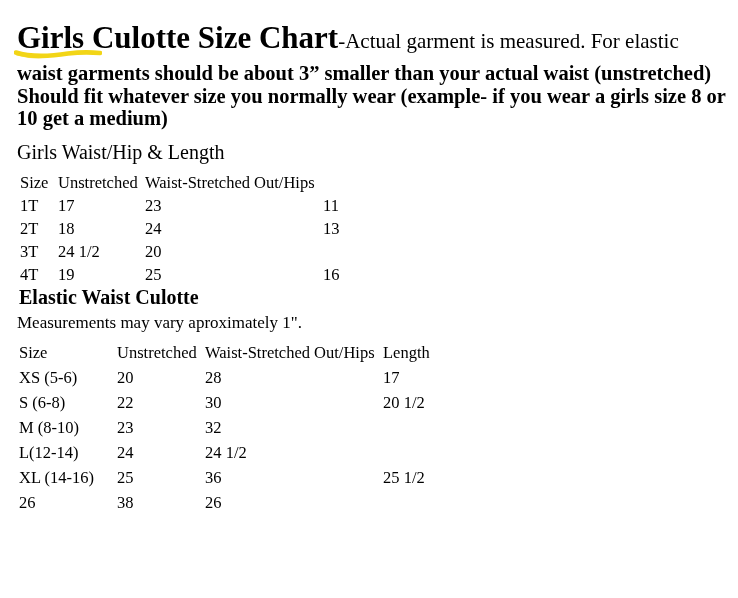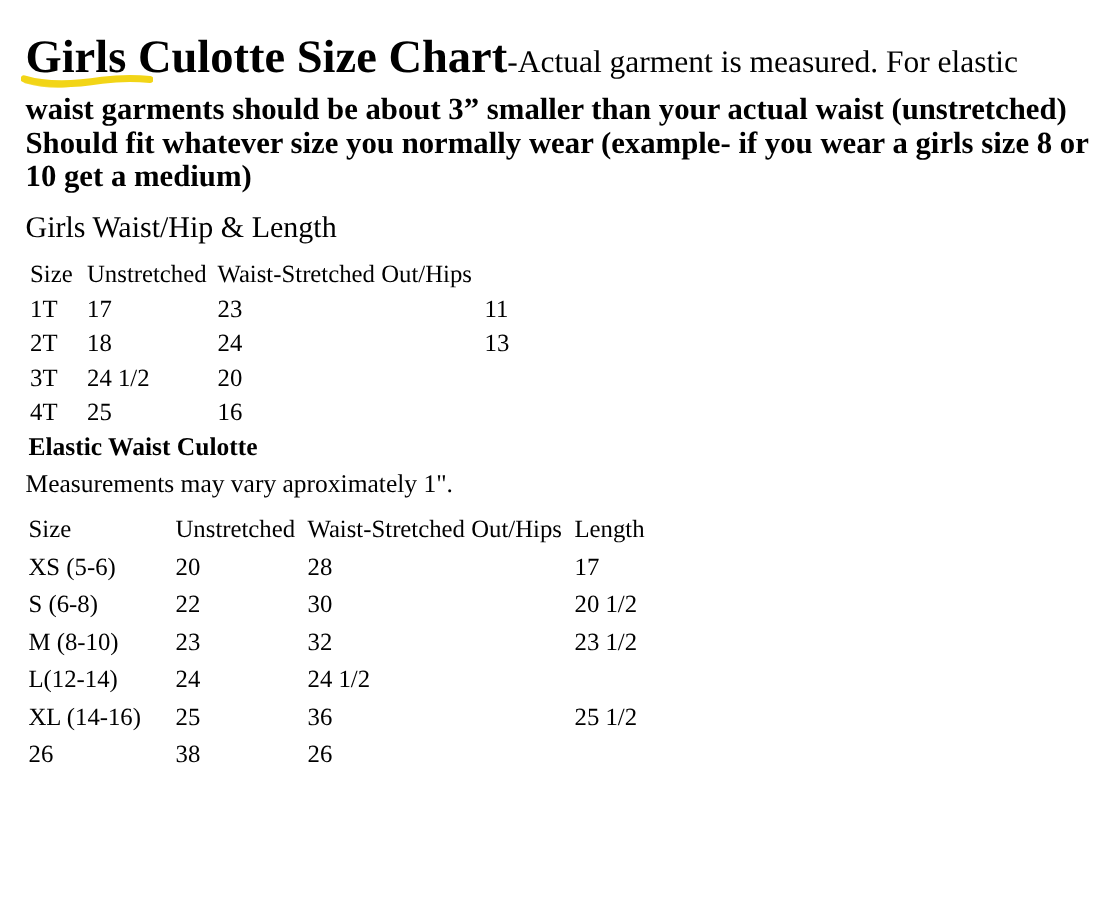--- a/index.html
+++ b/index.html
@@ -27,21 +27,21 @@
 
   .subtitle { font-size: 20px; margin-top: 11px; line-height: 22px; }
 
   .size-table { font-size: 16.5px; }
   .t1 { margin-top: 8px; margin-left: 3px; }
   .t1 .trow { display: grid; grid-template-columns: 38px 87px 178px auto; line-height: 23px; }
   .t2 { margin-top: 6px; margin-left: 2px; }
   .t2 .trow { display: grid; grid-template-columns: 98px 88px 178px auto; line-height: 25px; }
   .trow span { white-space: nowrap; }
 
-  .sec2-heading { font-size: 17px; font-weight: bold; margin-top: 0px; margin-left: 2px; line-height: 23px; }
+  .sec2-heading { font-size: 20px; font-weight: bold; margin-top: 0px; margin-left: 2px; line-height: 23px; }
   .note { font-size: 17px; margin-top: 3px; line-height: 22px; }
 </style>
 </head>
 <body>
 
 <div class="doc">
 
   <div class="intro-line1">
     <span class="title-text"><span class="hl-word"><span>Girls</span><svg class="hl-underline" viewBox="0 0 88 12">
           <path d="M2 4.5 C 18 9.5, 38 8, 54 5.5 C 66 4, 76 4, 86 5" fill="none" stroke-width="4.6" stroke-linecap="round" stroke="#F2D517"></path>
@@ -73,20 +73,21 @@
       <span>24</span>
       <span>13</span>
     </div>
     <div class="trow">
       <span>3T</span>
       <span>24 1/2</span>
       <span>20</span>
     </div>
     <div class="trow">
       <span>4T</span>
+      <span>19</span>
       <span>25</span>
       <span>16</span>
     </div>
   </div>
 
   <div class="sec2-heading">Elastic Waist Culotte</div>
   <div class="note">Measurements may vary aproximately 1".</div>
 
   <div class="size-table t2">
     <div class="trow">
@@ -104,21 +105,20 @@
     <div class="trow">
       <span>S (6-8)</span>
       <span>22</span>
       <span>30</span>
       <span>20 1/2</span>
     </div>
     <div class="trow">
       <span>M (8-10)</span>
       <span>23</span>
       <span>32</span>
-      <span>23 1/2</span>
     </div>
     <div class="trow">
       <span>L(12-14)</span>
       <span>24</span>
       <span>24 1/2</span>
     </div>
     <div class="trow">
       <span>XL (14-16)</span>
       <span>25</span>
       <span>36</span>

